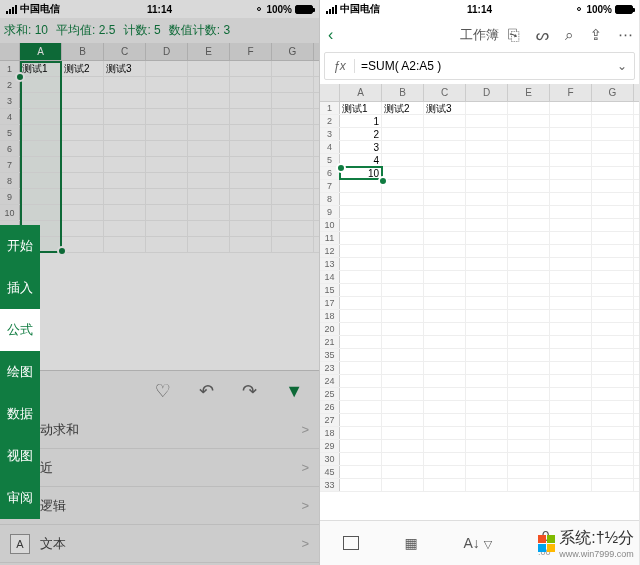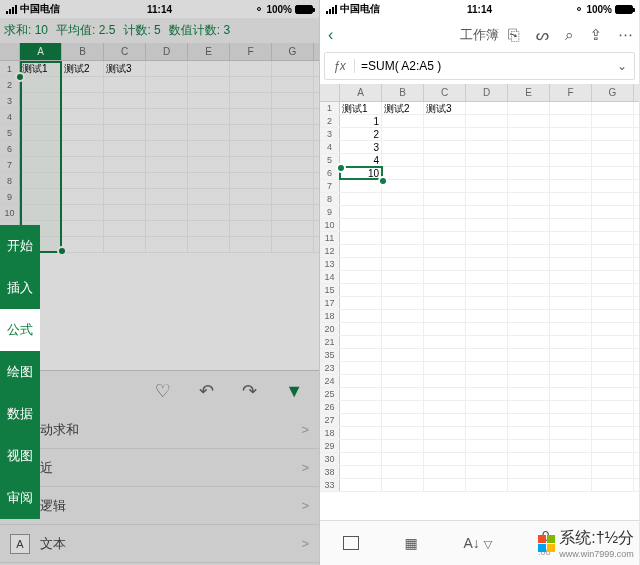--- a/index.html
+++ b/index.html
@@ -583,21 +583,21 @@
         <div class="rn" style="line-height:13px">30</div>
         <div class="cell" style="line-height: 13px;"></div>
         <div class="cell" style="line-height: 13px;"></div>
         <div class="cell" style="line-height: 13px;"></div>
         <div class="cell" style="line-height: 13px;"></div>
         <div class="cell" style="line-height: 13px;"></div>
         <div class="cell" style="line-height: 13px;"></div>
         <div class="cell" style="line-height: 13px;"></div>
       </div>
       <div class="row" style="height: 13px;">
-        <div class="rn" style="line-height:13px">38</div>
+        <div class="rn" style="line-height:13px">45</div>
         <div class="cell" style="line-height: 13px;"></div>
         <div class="cell" style="line-height: 13px;"></div>
         <div class="cell" style="line-height: 13px;"></div>
         <div class="cell" style="line-height: 13px;"></div>
         <div class="cell" style="line-height: 13px;"></div>
         <div class="cell" style="line-height: 13px;"></div>
         <div class="cell" style="line-height: 13px;"></div>
       </div>
       <div class="row" style="height: 13px;">
         <div class="rn" style="line-height:13px">33</div>

